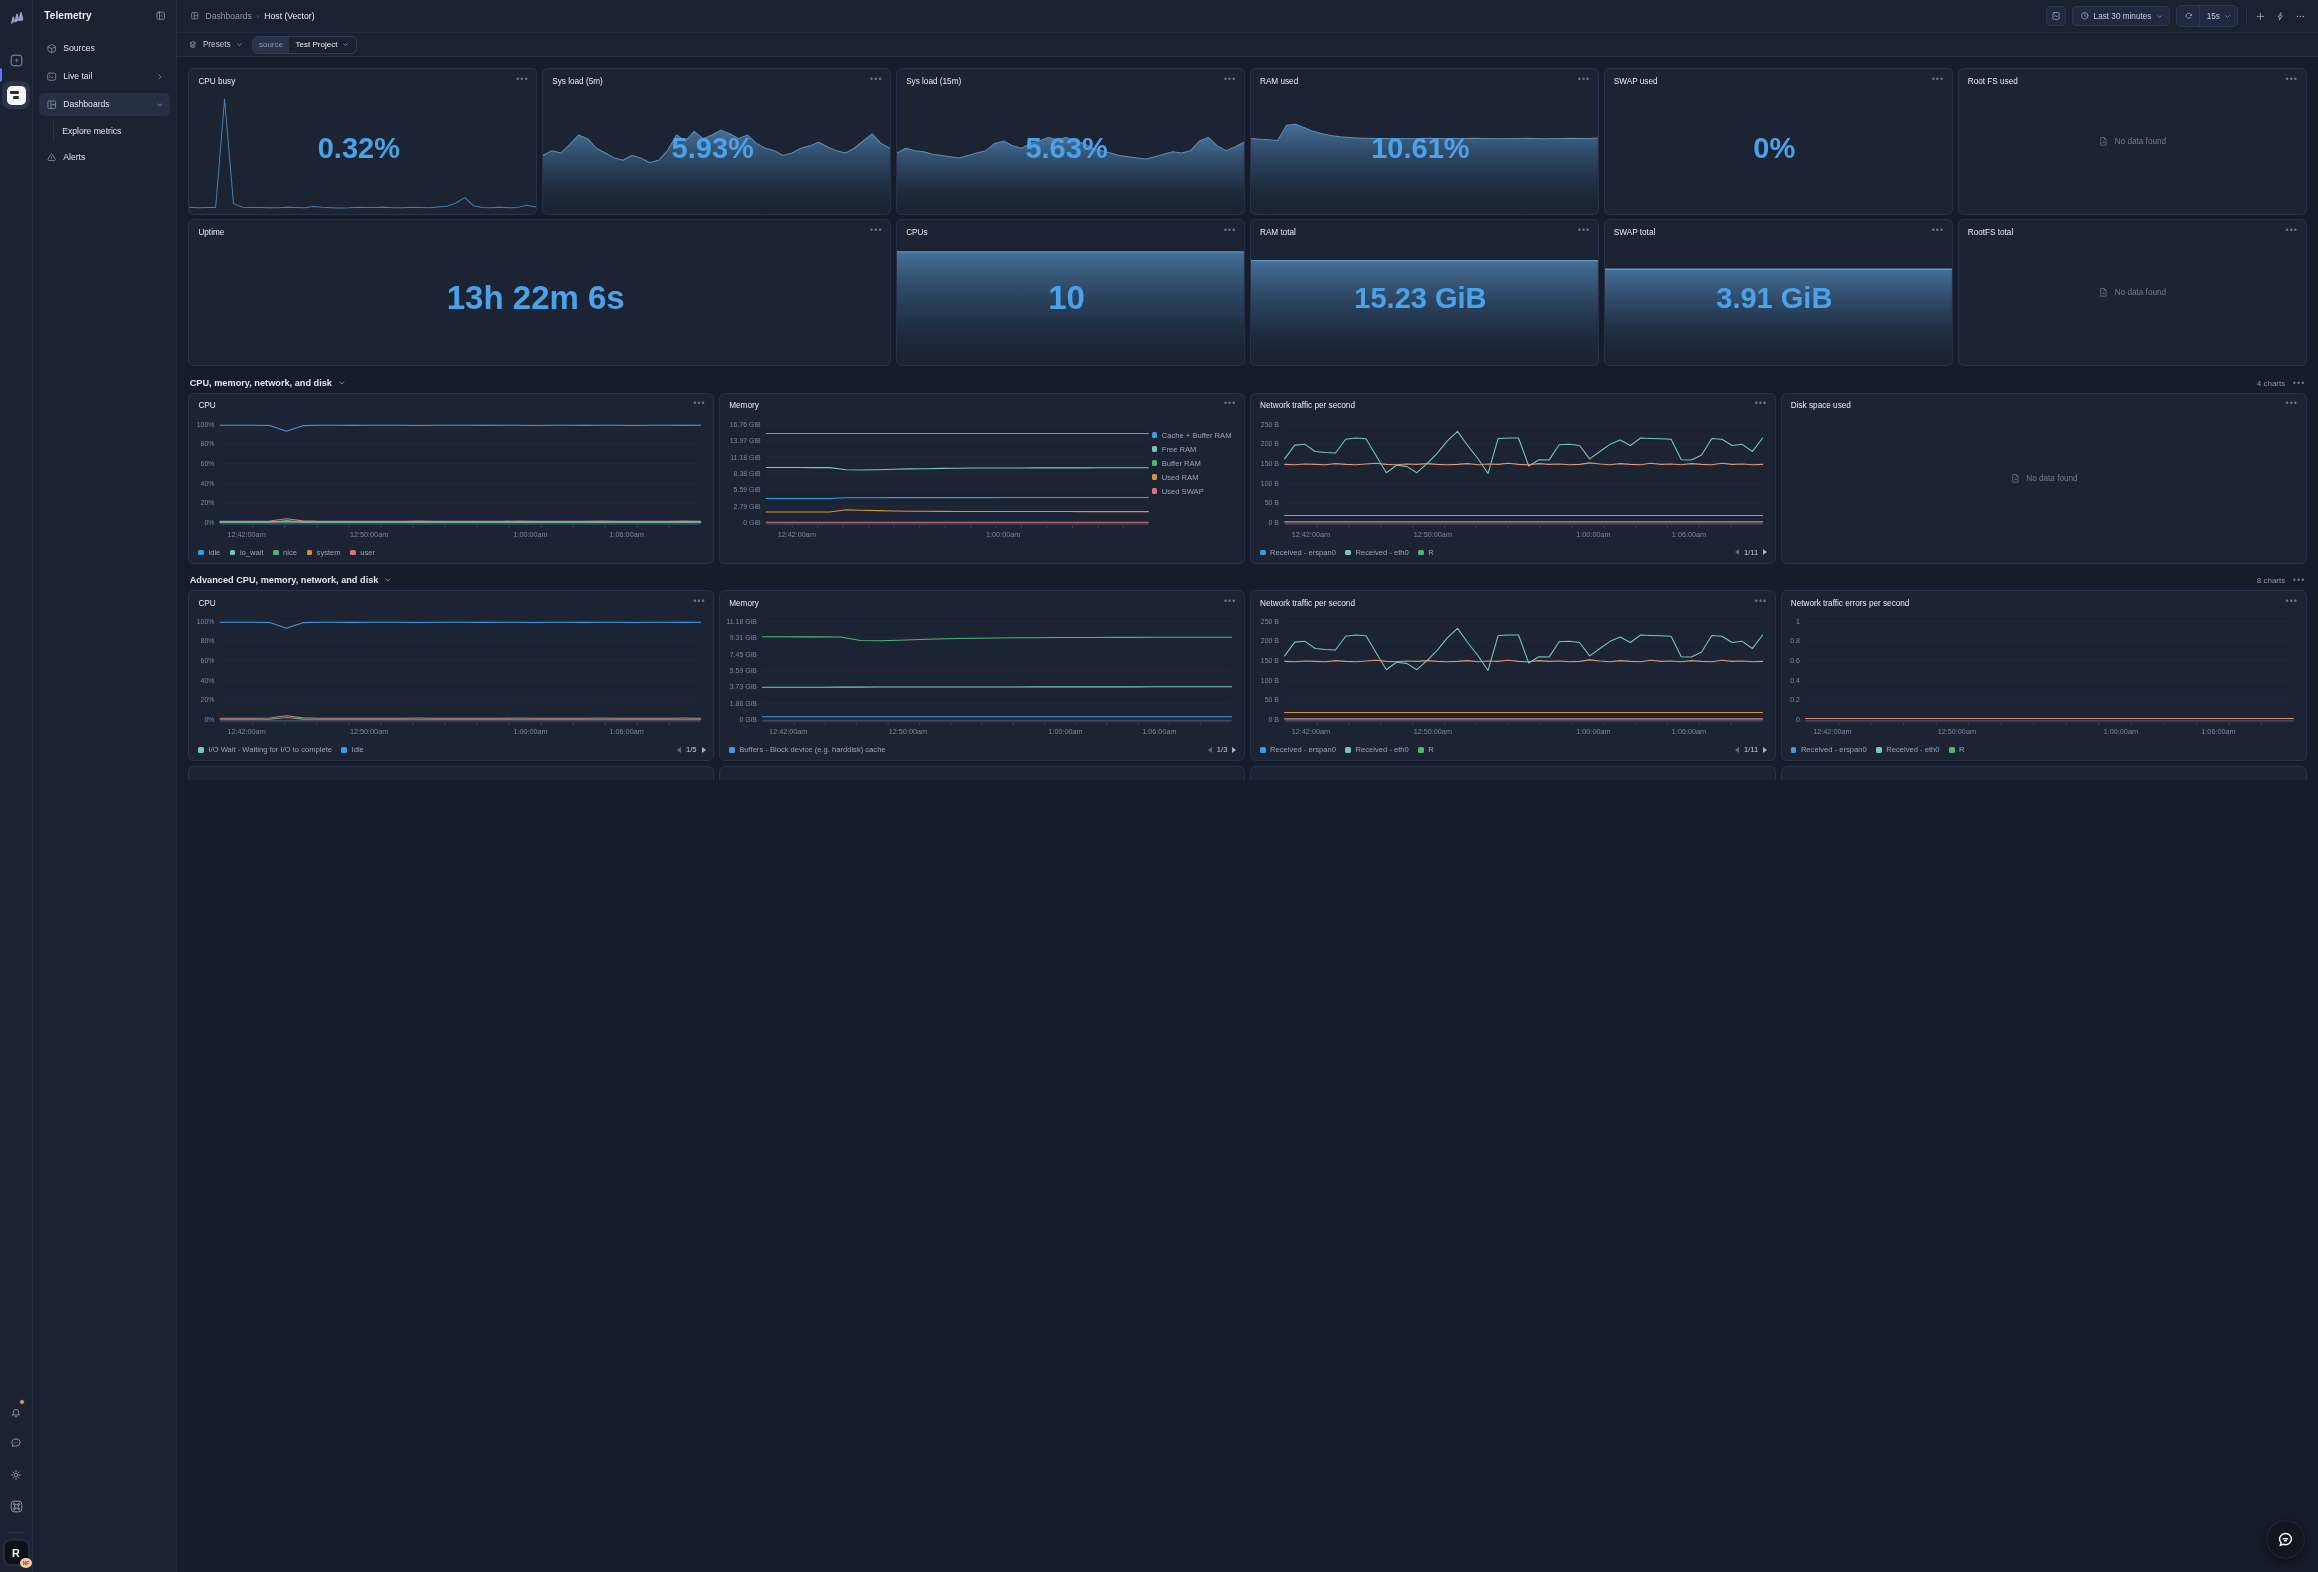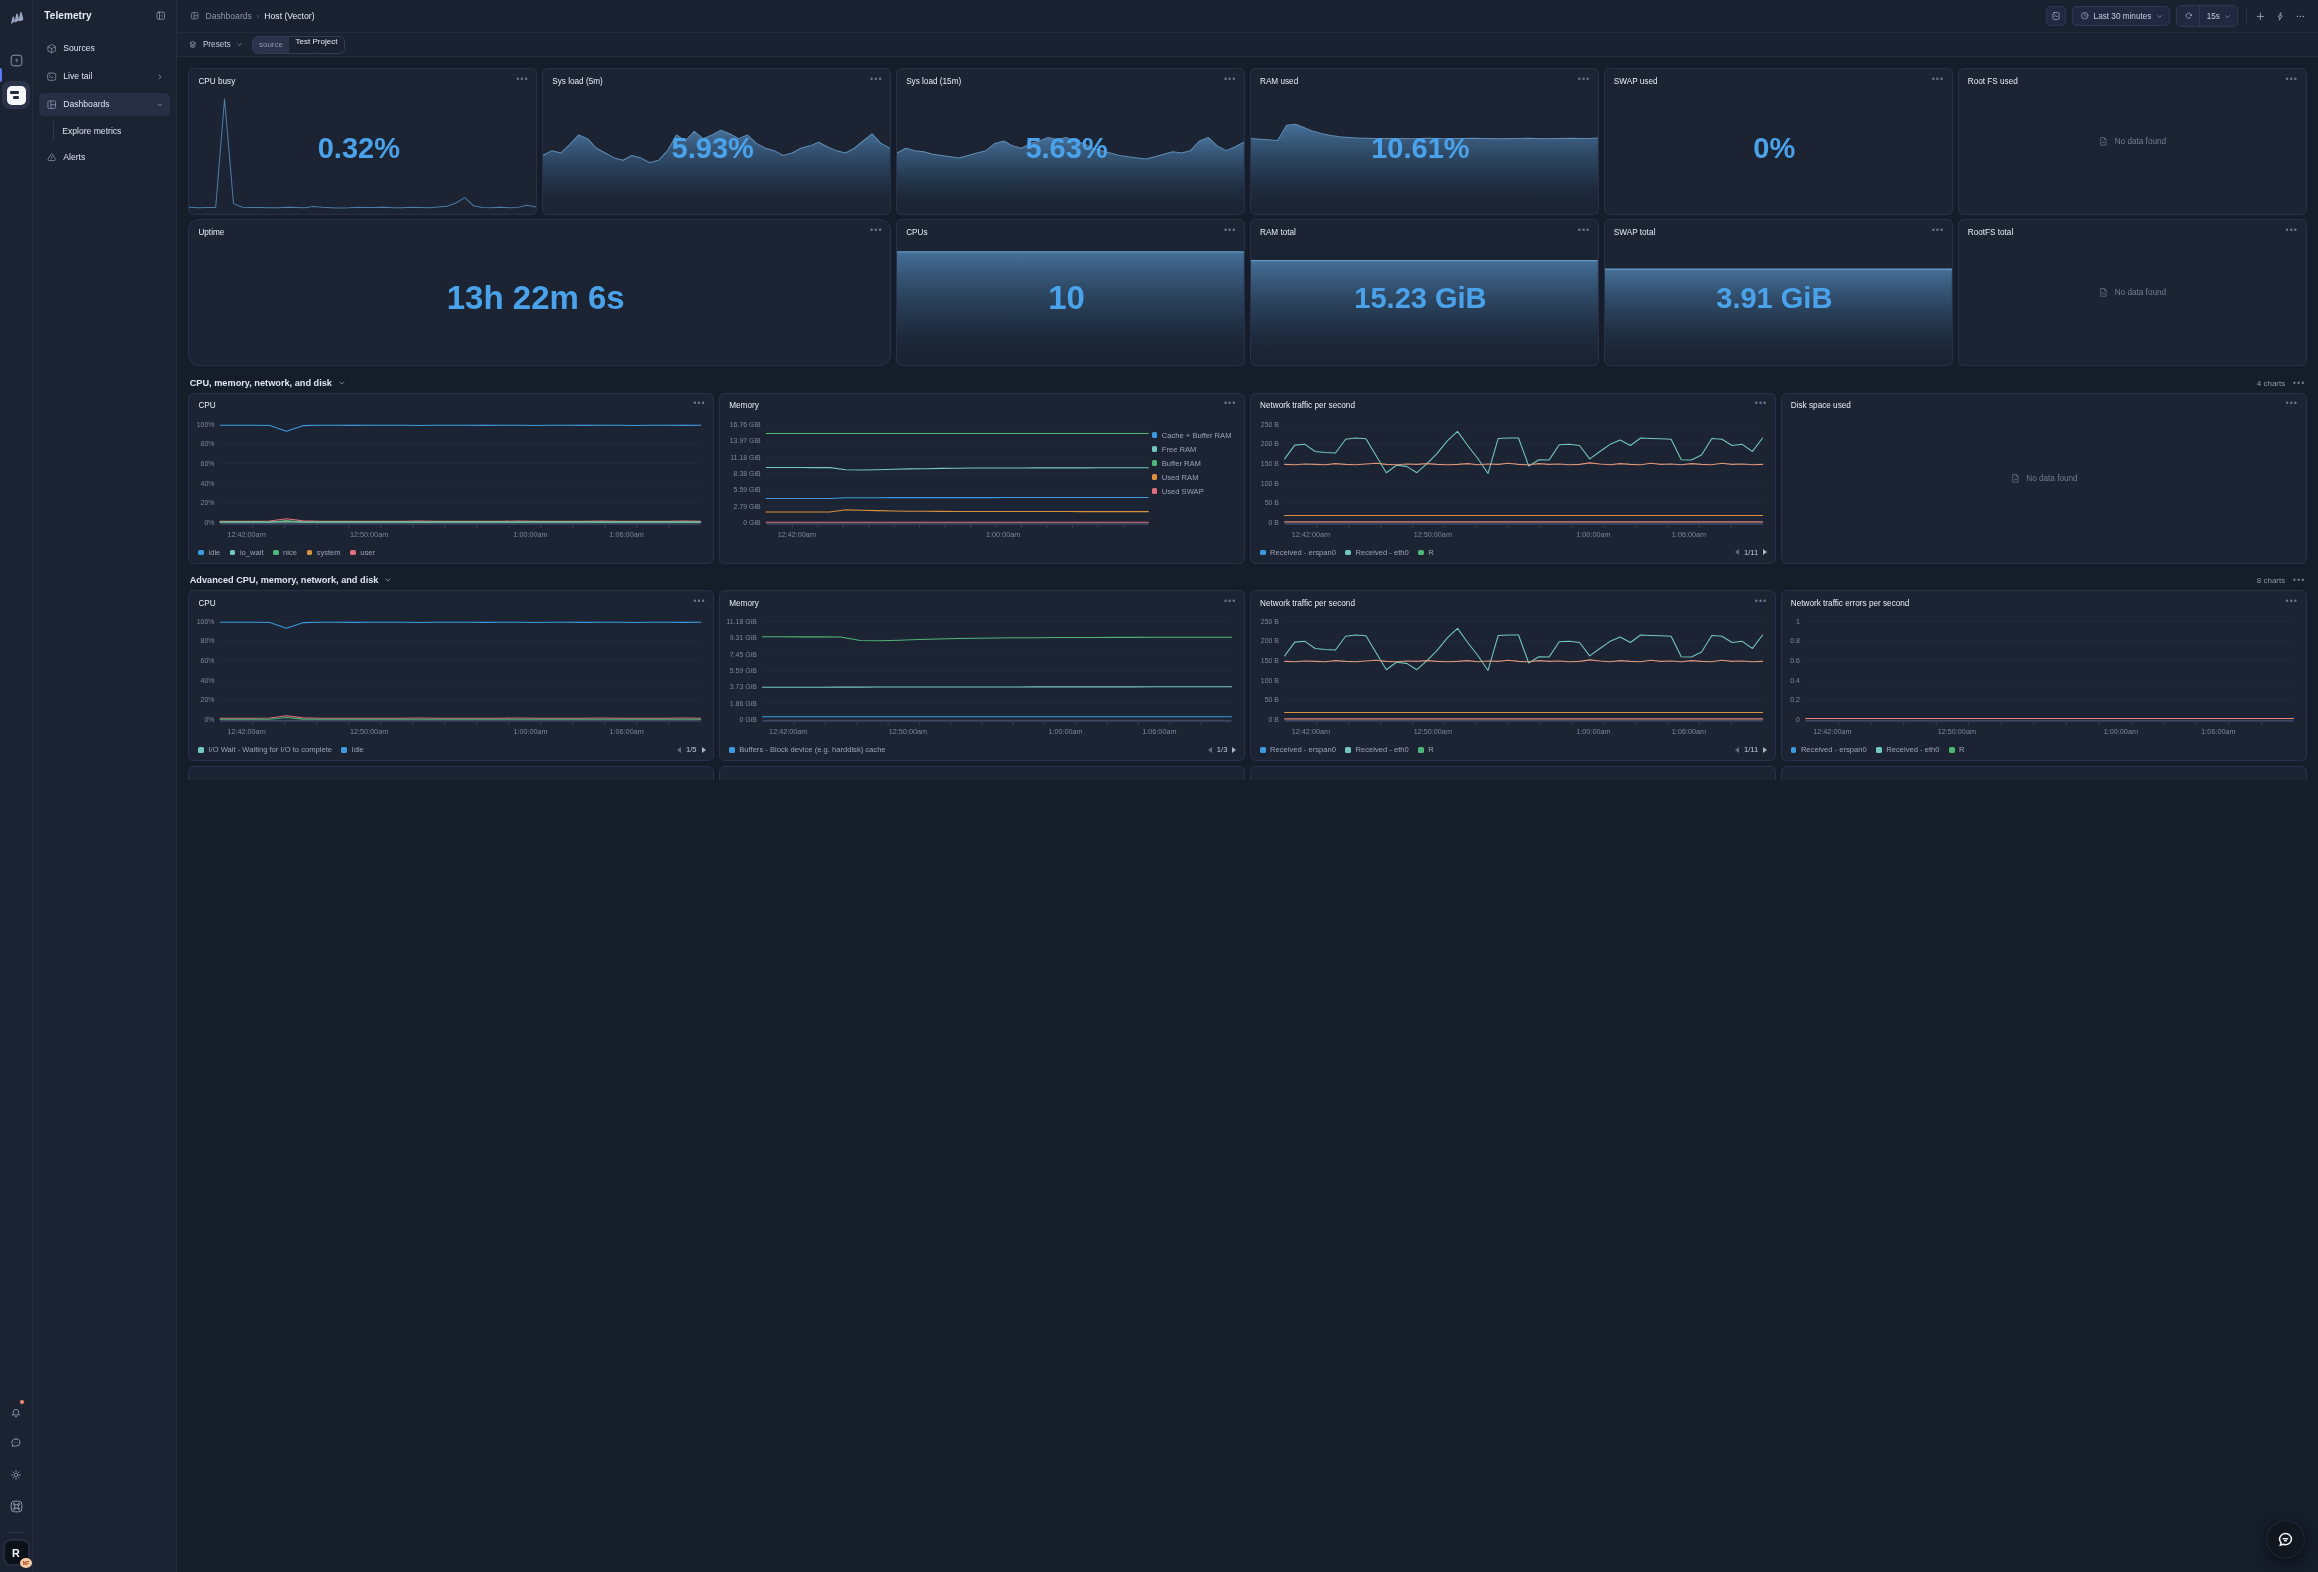--- a/index.html
+++ b/index.html
@@ -62,36 +62,36 @@
   .split > div:first-child { border-right:0.6px solid #2e3852; }
   .v-divider { width:0.6px; height:14px; background:#2b3447; margin:0 1.3px; }
   .ghost-icon { color:#aab3c7; cursor:pointer; display:flex; padding:1.3px; }
 
   .filters { height:24px; display:flex; align-items:center; gap:9px; padding:0 11.4px;
     background:#1a2130; border-bottom:0.6px solid #232c3e; }
   .presets { display:flex; align-items:center; gap:5px; color:#c6cedd; font-size:8.2px; cursor:pointer; }
   .pill { display:flex; align-items:stretch; border:0.6px solid #313c55; border-radius:5.7px; overflow:hidden;
     height:18px; cursor:pointer; }
   .pill .k { background:#2a3349; color:#8d97ad; font-size:8px; display:flex; align-items:center; padding:0 6.3px; }
-  .pill .v { color:#e6eaf2; font-size:8px; display:flex; align-items:center; gap:5px; padding:0 6.3px;flex-direction:column; }
+  .pill .v { color:#e6eaf2; font-size:8px; display:flex; align-items:center; gap:5px; padding:0 6.3px; }
 
   .content { flex:1; padding:11.4px; overflow:hidden; position:relative; }
 
   .stats-grid { display:grid; grid-template-columns:repeat(6,1fr); gap:5px; margin-bottom:3.8px; }
   .card { position:relative; background:#1c2433; border:0.6px solid #283149; border-radius:5.7px; overflow:hidden; }
   .stat-card { height:147px; }
   .card-head { position:absolute; top:0; left:0; right:0; display:flex; align-items:flex-start;
     justify-content:space-between; padding:7.6px 7.6px 0 9px; z-index:3; }
   .card-title { font-size:8.2px; color:#e8ecf4; }
   .dots { color:#6a7489; font-size:9px; letter-spacing:1px; line-height:5px; cursor:pointer; }
   .stat-value { position:absolute; left:0; right:8px; top:54%; transform:translateY(-50%);
     text-align:center; font-weight:bold; color:#4aa3ea; z-index:2; }
   .v-lg { font-size:29px; } .v-xl { font-size:33px; }
   .spark { position:absolute; inset:0; width:100%; height:100%; z-index:1; }
-  .wide2 { grid-column:span 2;border-radius:11px; }
+  .wide2 { grid-column:span 2; }
   .empty-center { position:absolute; inset:0; display:flex; align-items:center; justify-content:center;
     gap:5.7px; color:#717c92; font-size:8.2px; z-index:1; }
 
   .section-head { display:flex; align-items:flex-end; margin:11.4px 1.3px 5px; }
   .section-title { font-size:9.2px; font-weight:bold; color:#dfe5ef; display:flex; align-items:center; gap:5.7px; cursor:pointer; }
   .section-right { margin-left:auto; display:flex; align-items:center; gap:7.6px; color:#8d97ad; font-size:8px; }
 
   .charts-grid { display:grid; grid-template-columns:repeat(4,1fr); gap:5px; }
   .chart-card { height:171px; }
   .legend { position:absolute; left:9px; right:7.6px; bottom:5.7px; display:flex; align-items:center;

